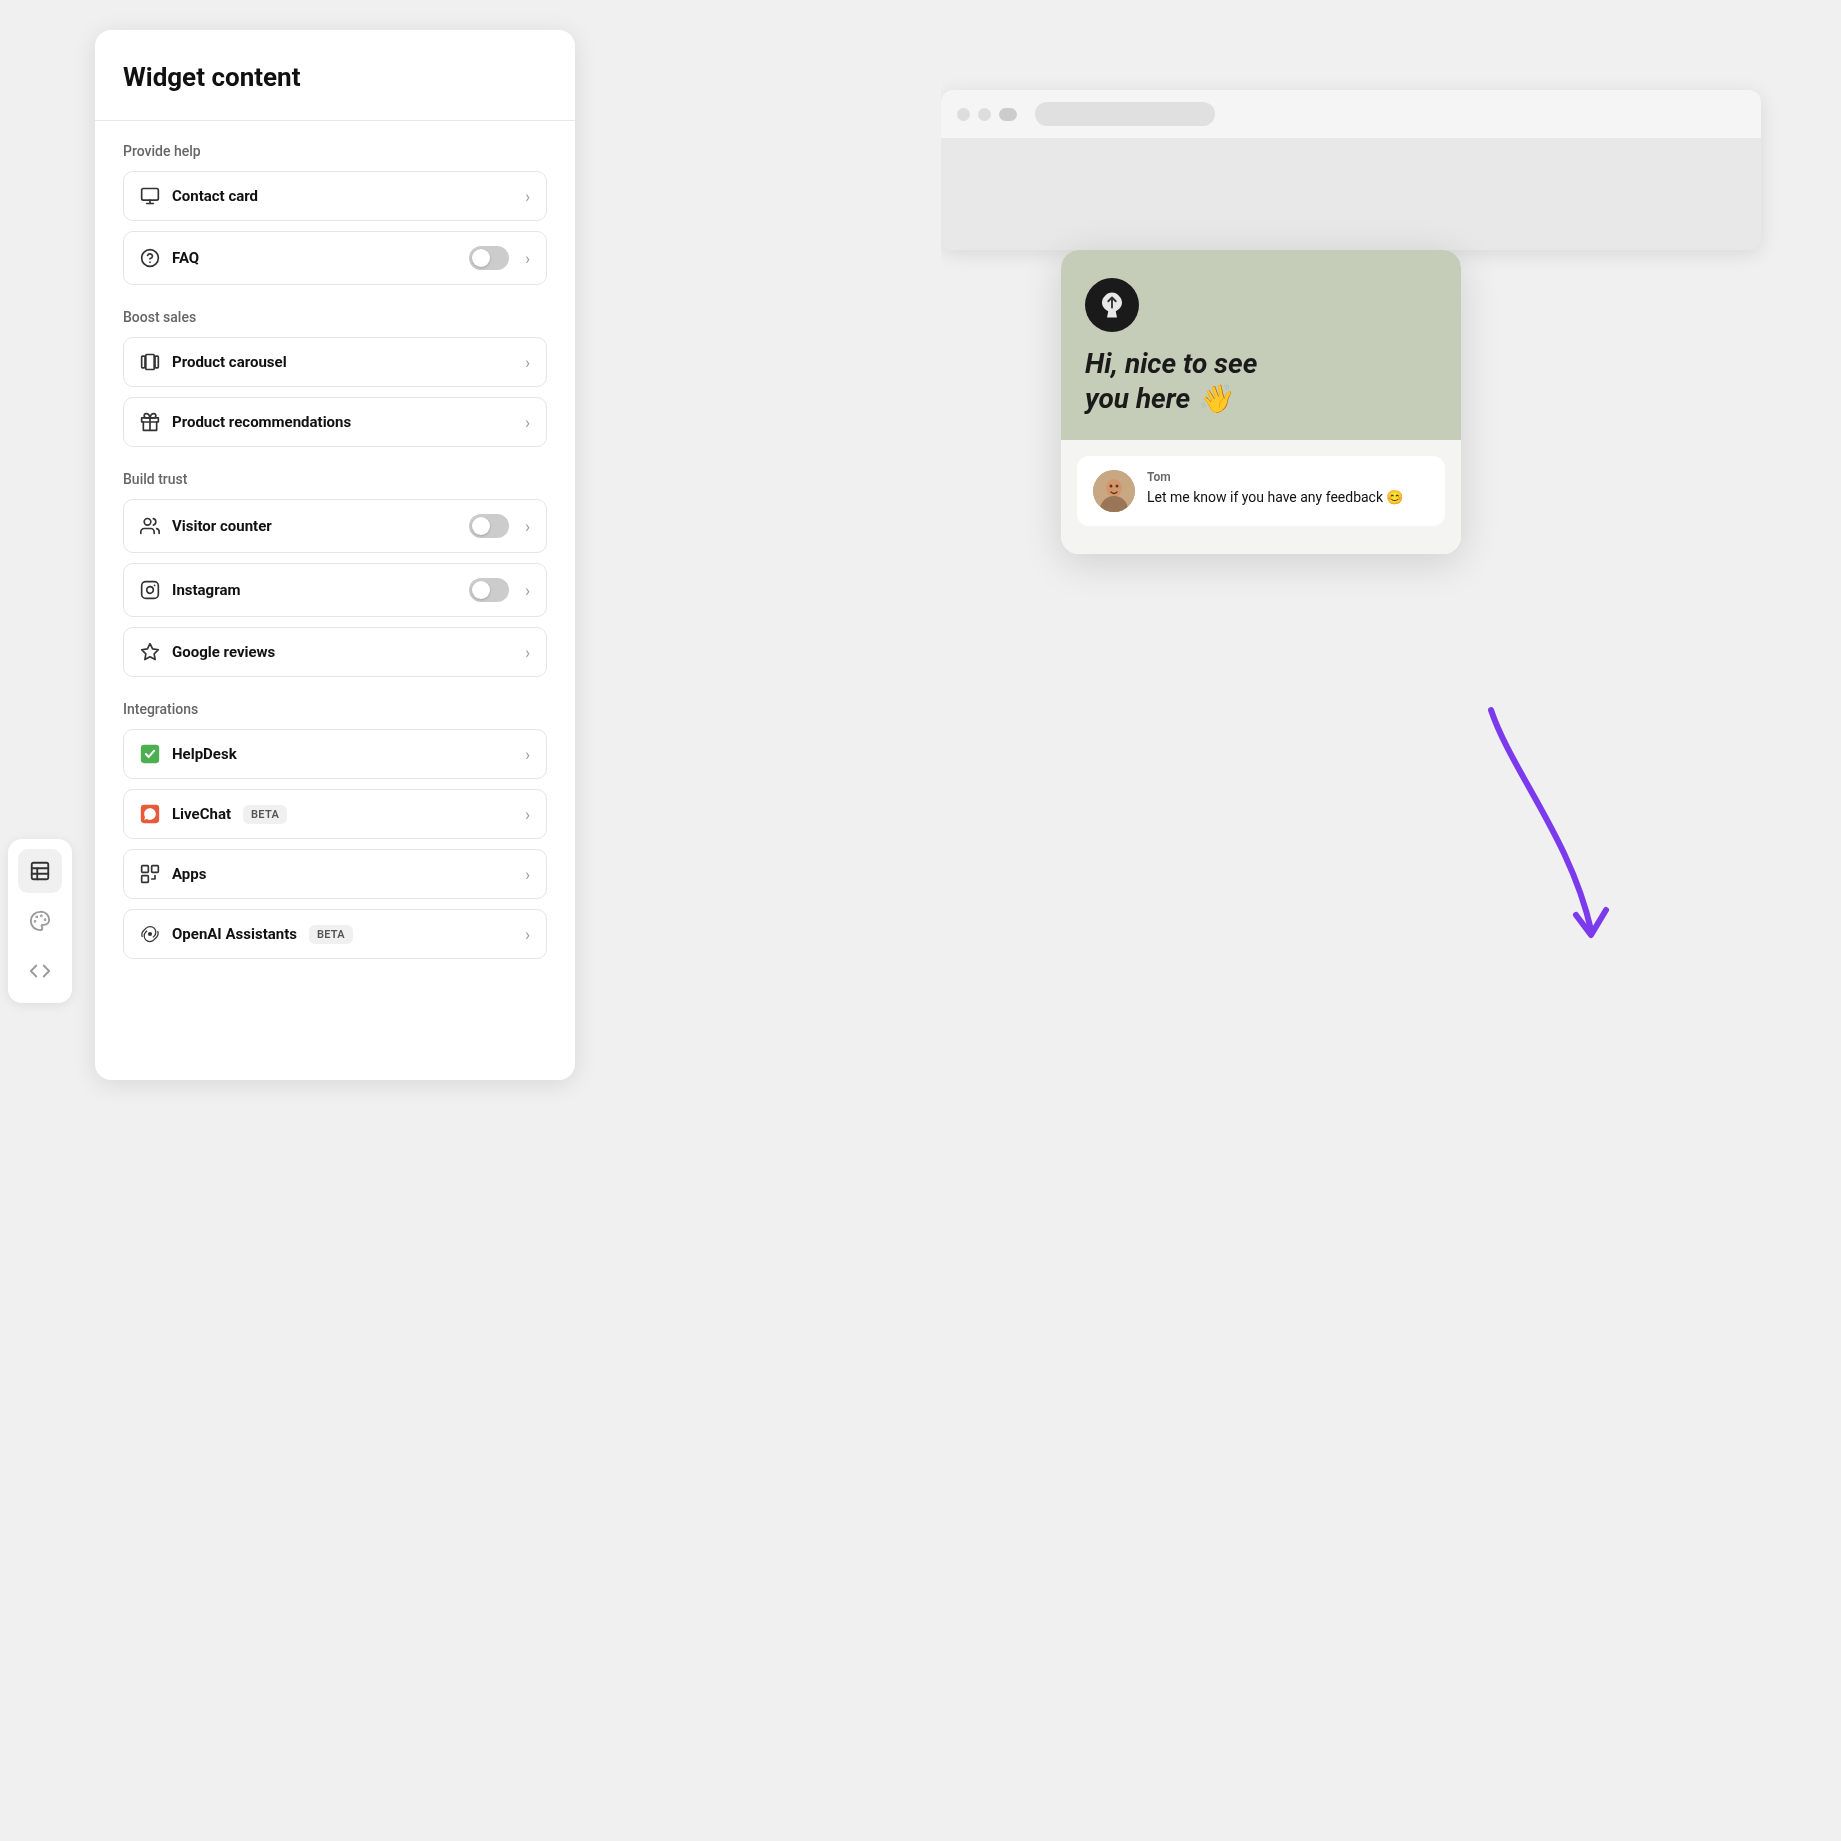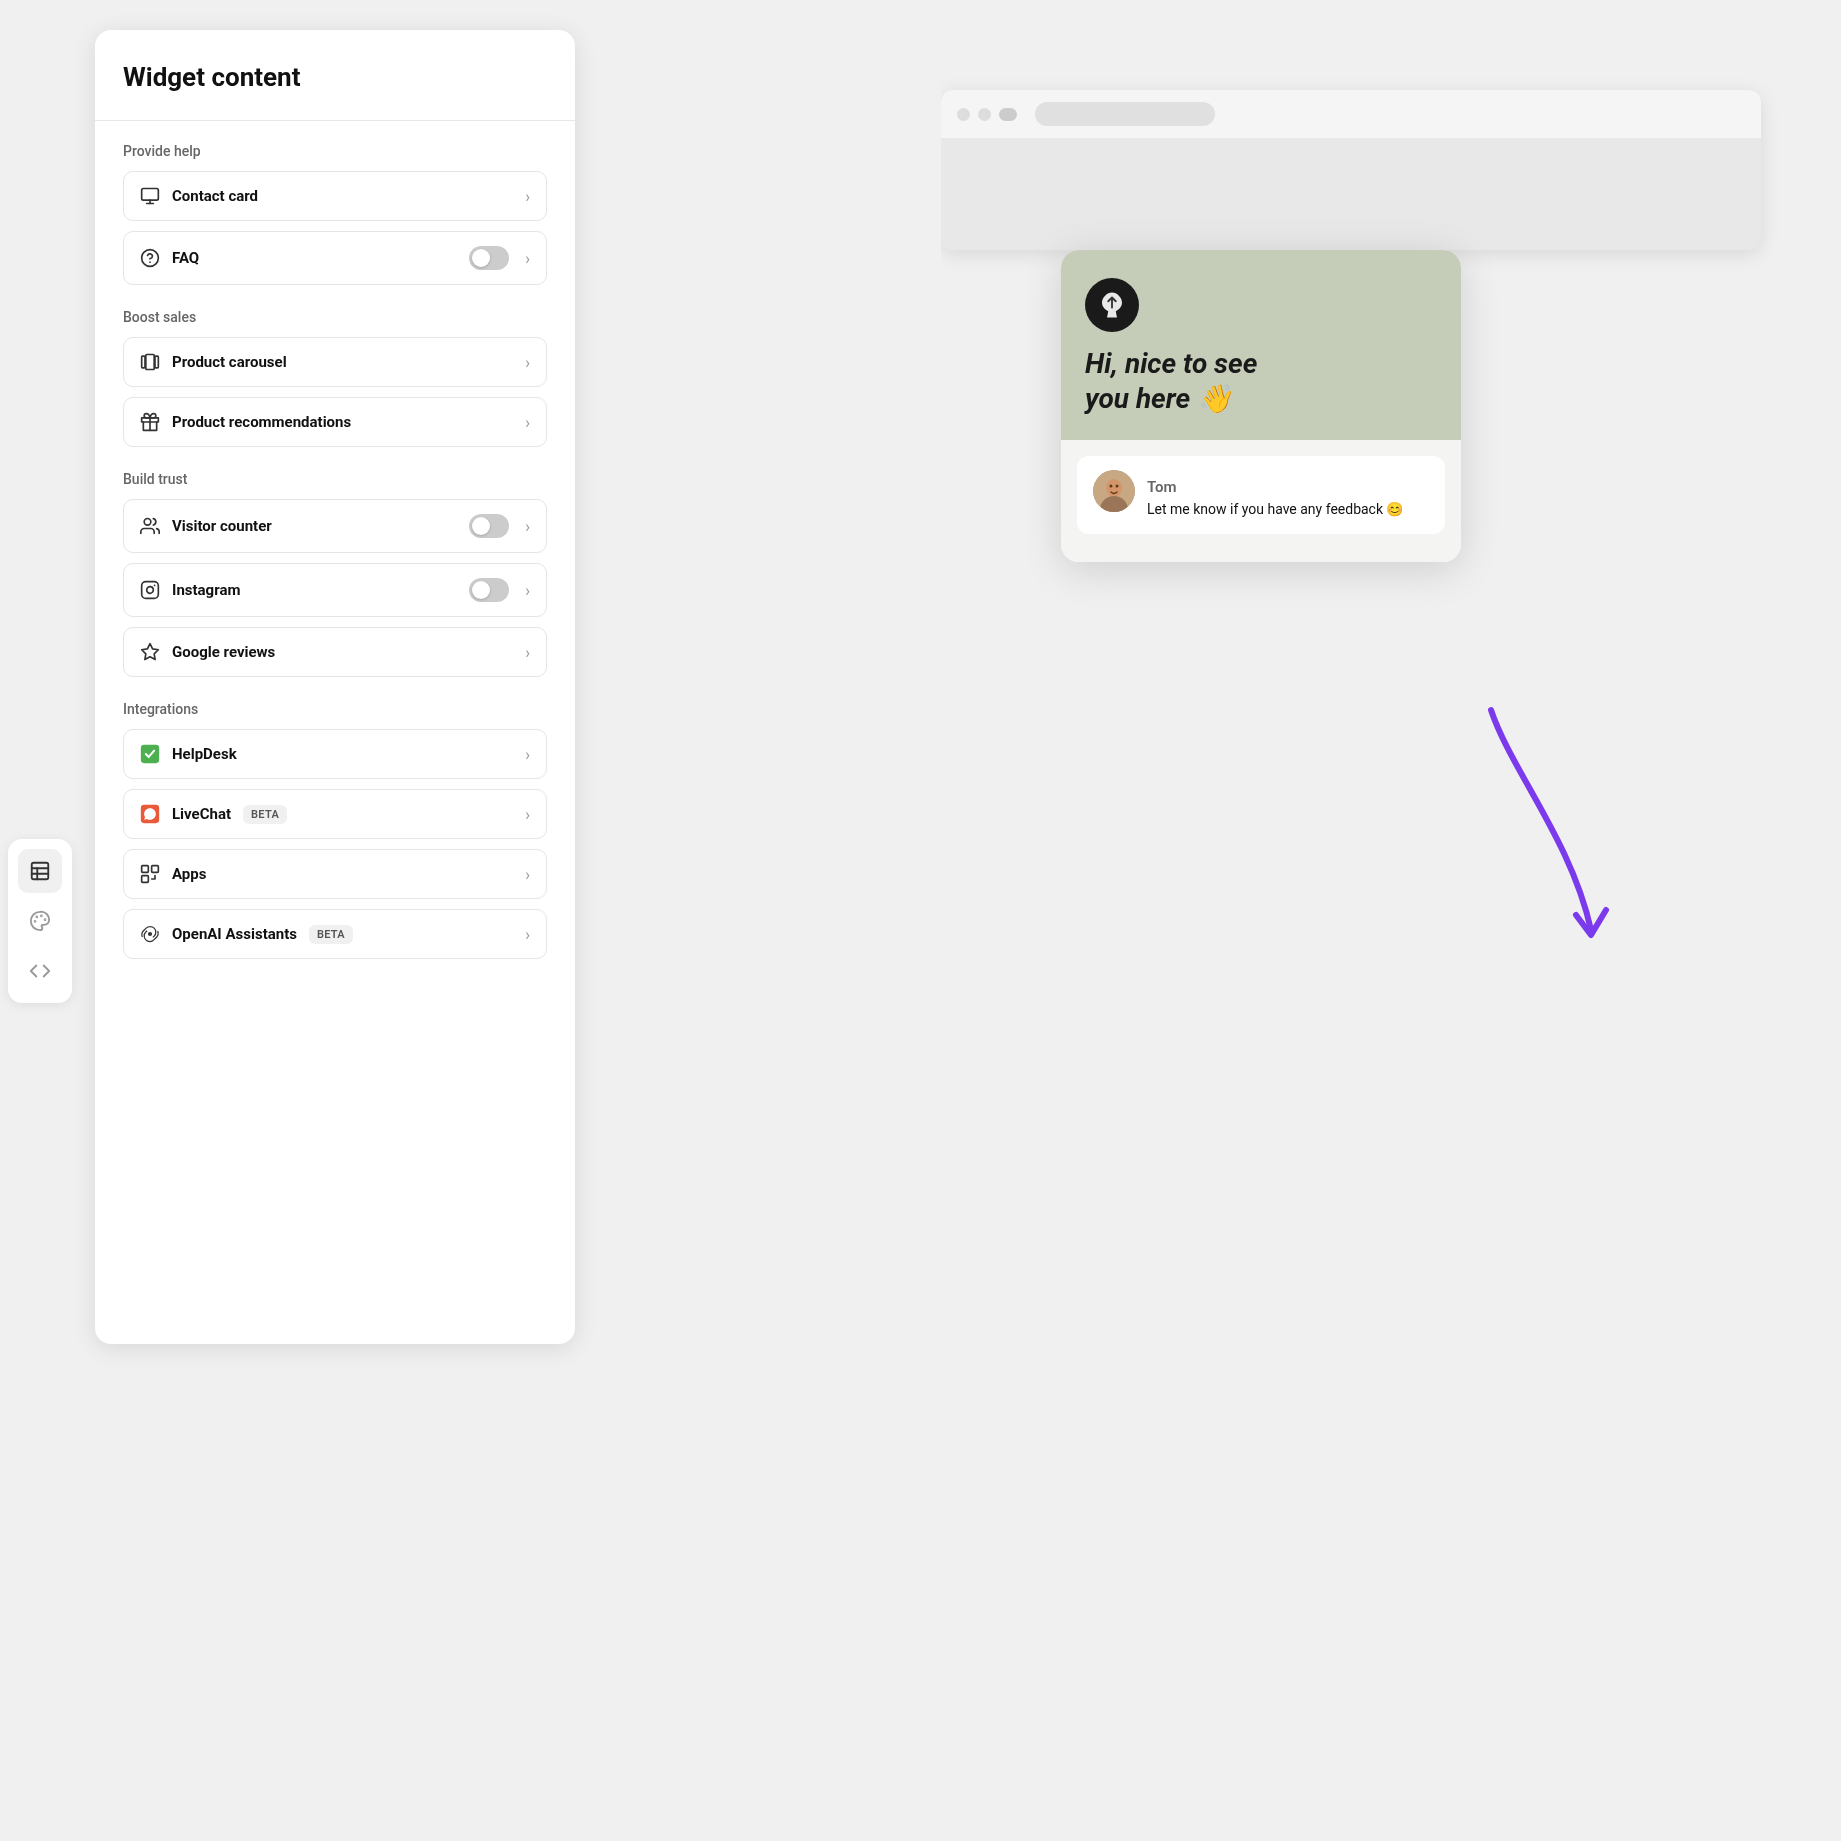--- a/index.html
+++ b/index.html
@@ -58,21 +58,21 @@
     
     .widget-panel {
       position: absolute;
       left: 95px;
       top: 30px;
       width: 480px;
       background: #fff;
       border-radius: 16px;
       box-shadow: 0 4px 24px rgba(0,0,0,0.10);
       padding: 32px 28px 28px 28px;
-      height: 1314px;
+      height: 1050px;
       overflow-y: auto;
     }
 
     .widget-title {
       font-size: 26px;
       font-weight: 700;
       color: #111;
       margin-bottom: 28px;
     }
 
@@ -271,25 +271,24 @@
       display: flex;
       align-items: center;
       justify-content: center;
     }
 
     .agent-info {
       flex: 1;
     }
 
     .agent-name {
-      font-size: 15px;
+      font-size: 12px;
       font-weight: 600;
       color: #666;
       margin-bottom: 4px;
-      margin-top: 8px;
     }
 
     .agent-text {
       font-size: 14px;
       color: #111;
       line-height: 1.4;
     }
 
     .cta-button {
       background: #5a6b48;

